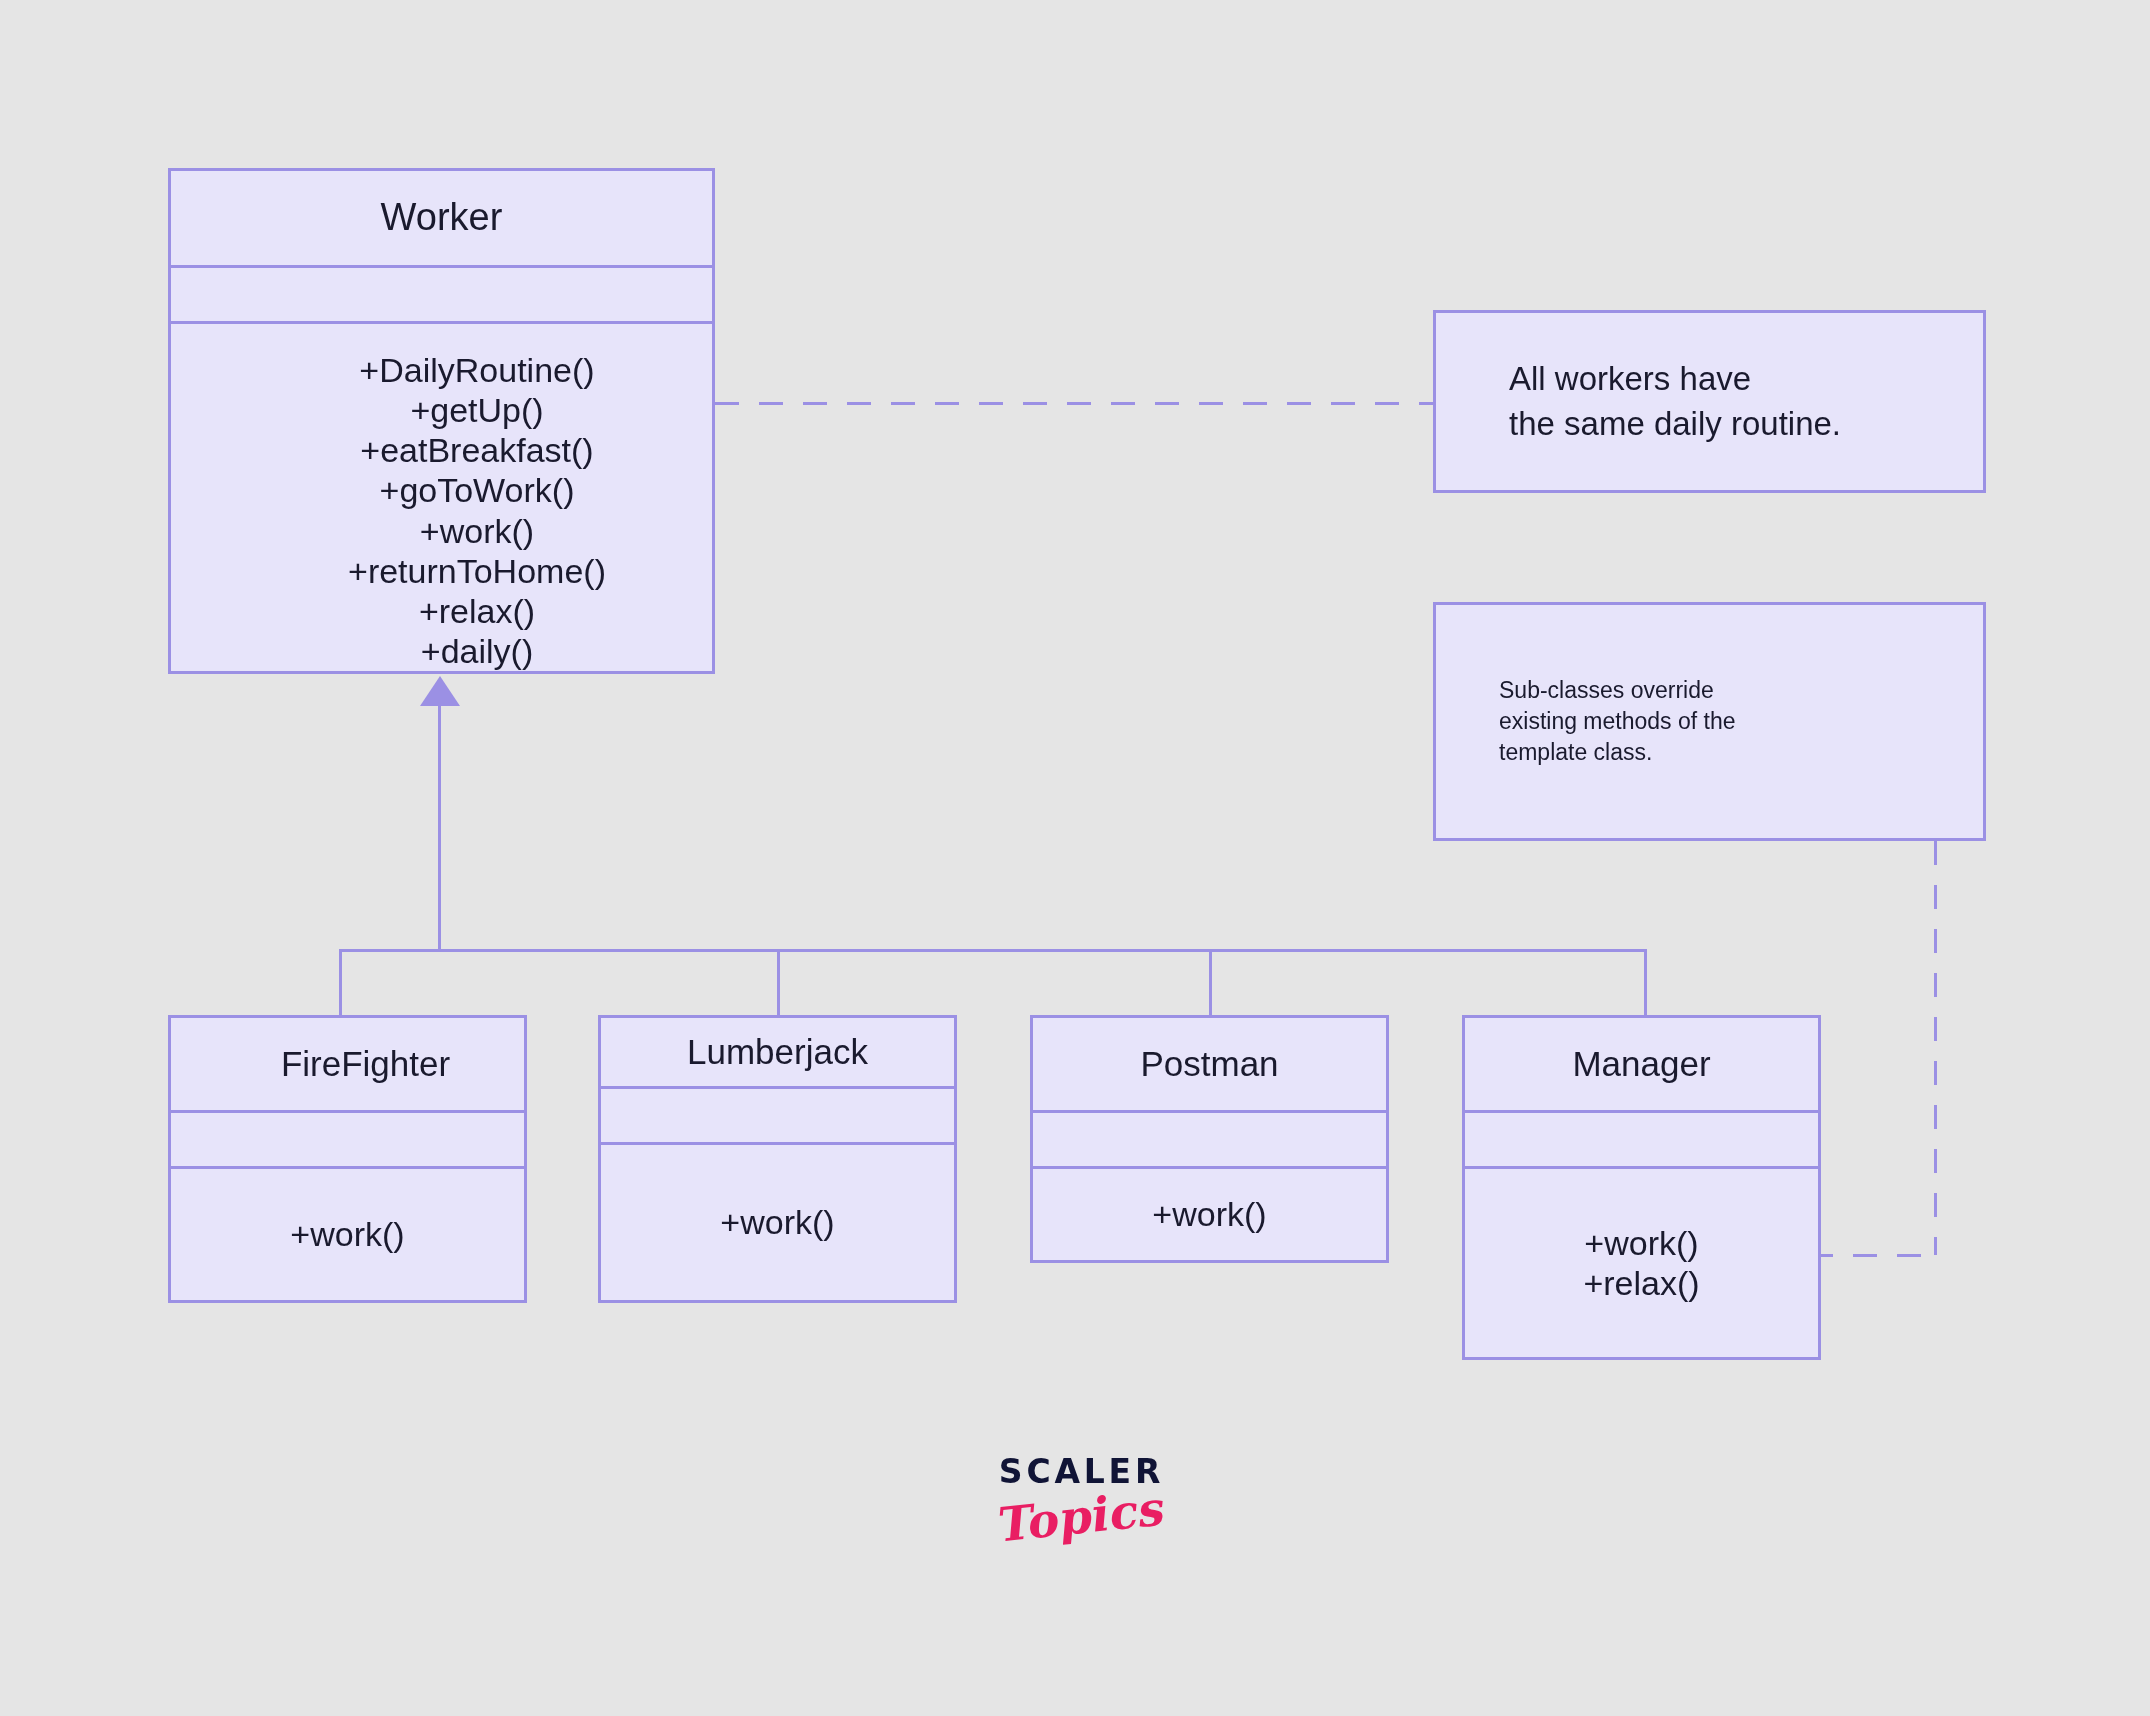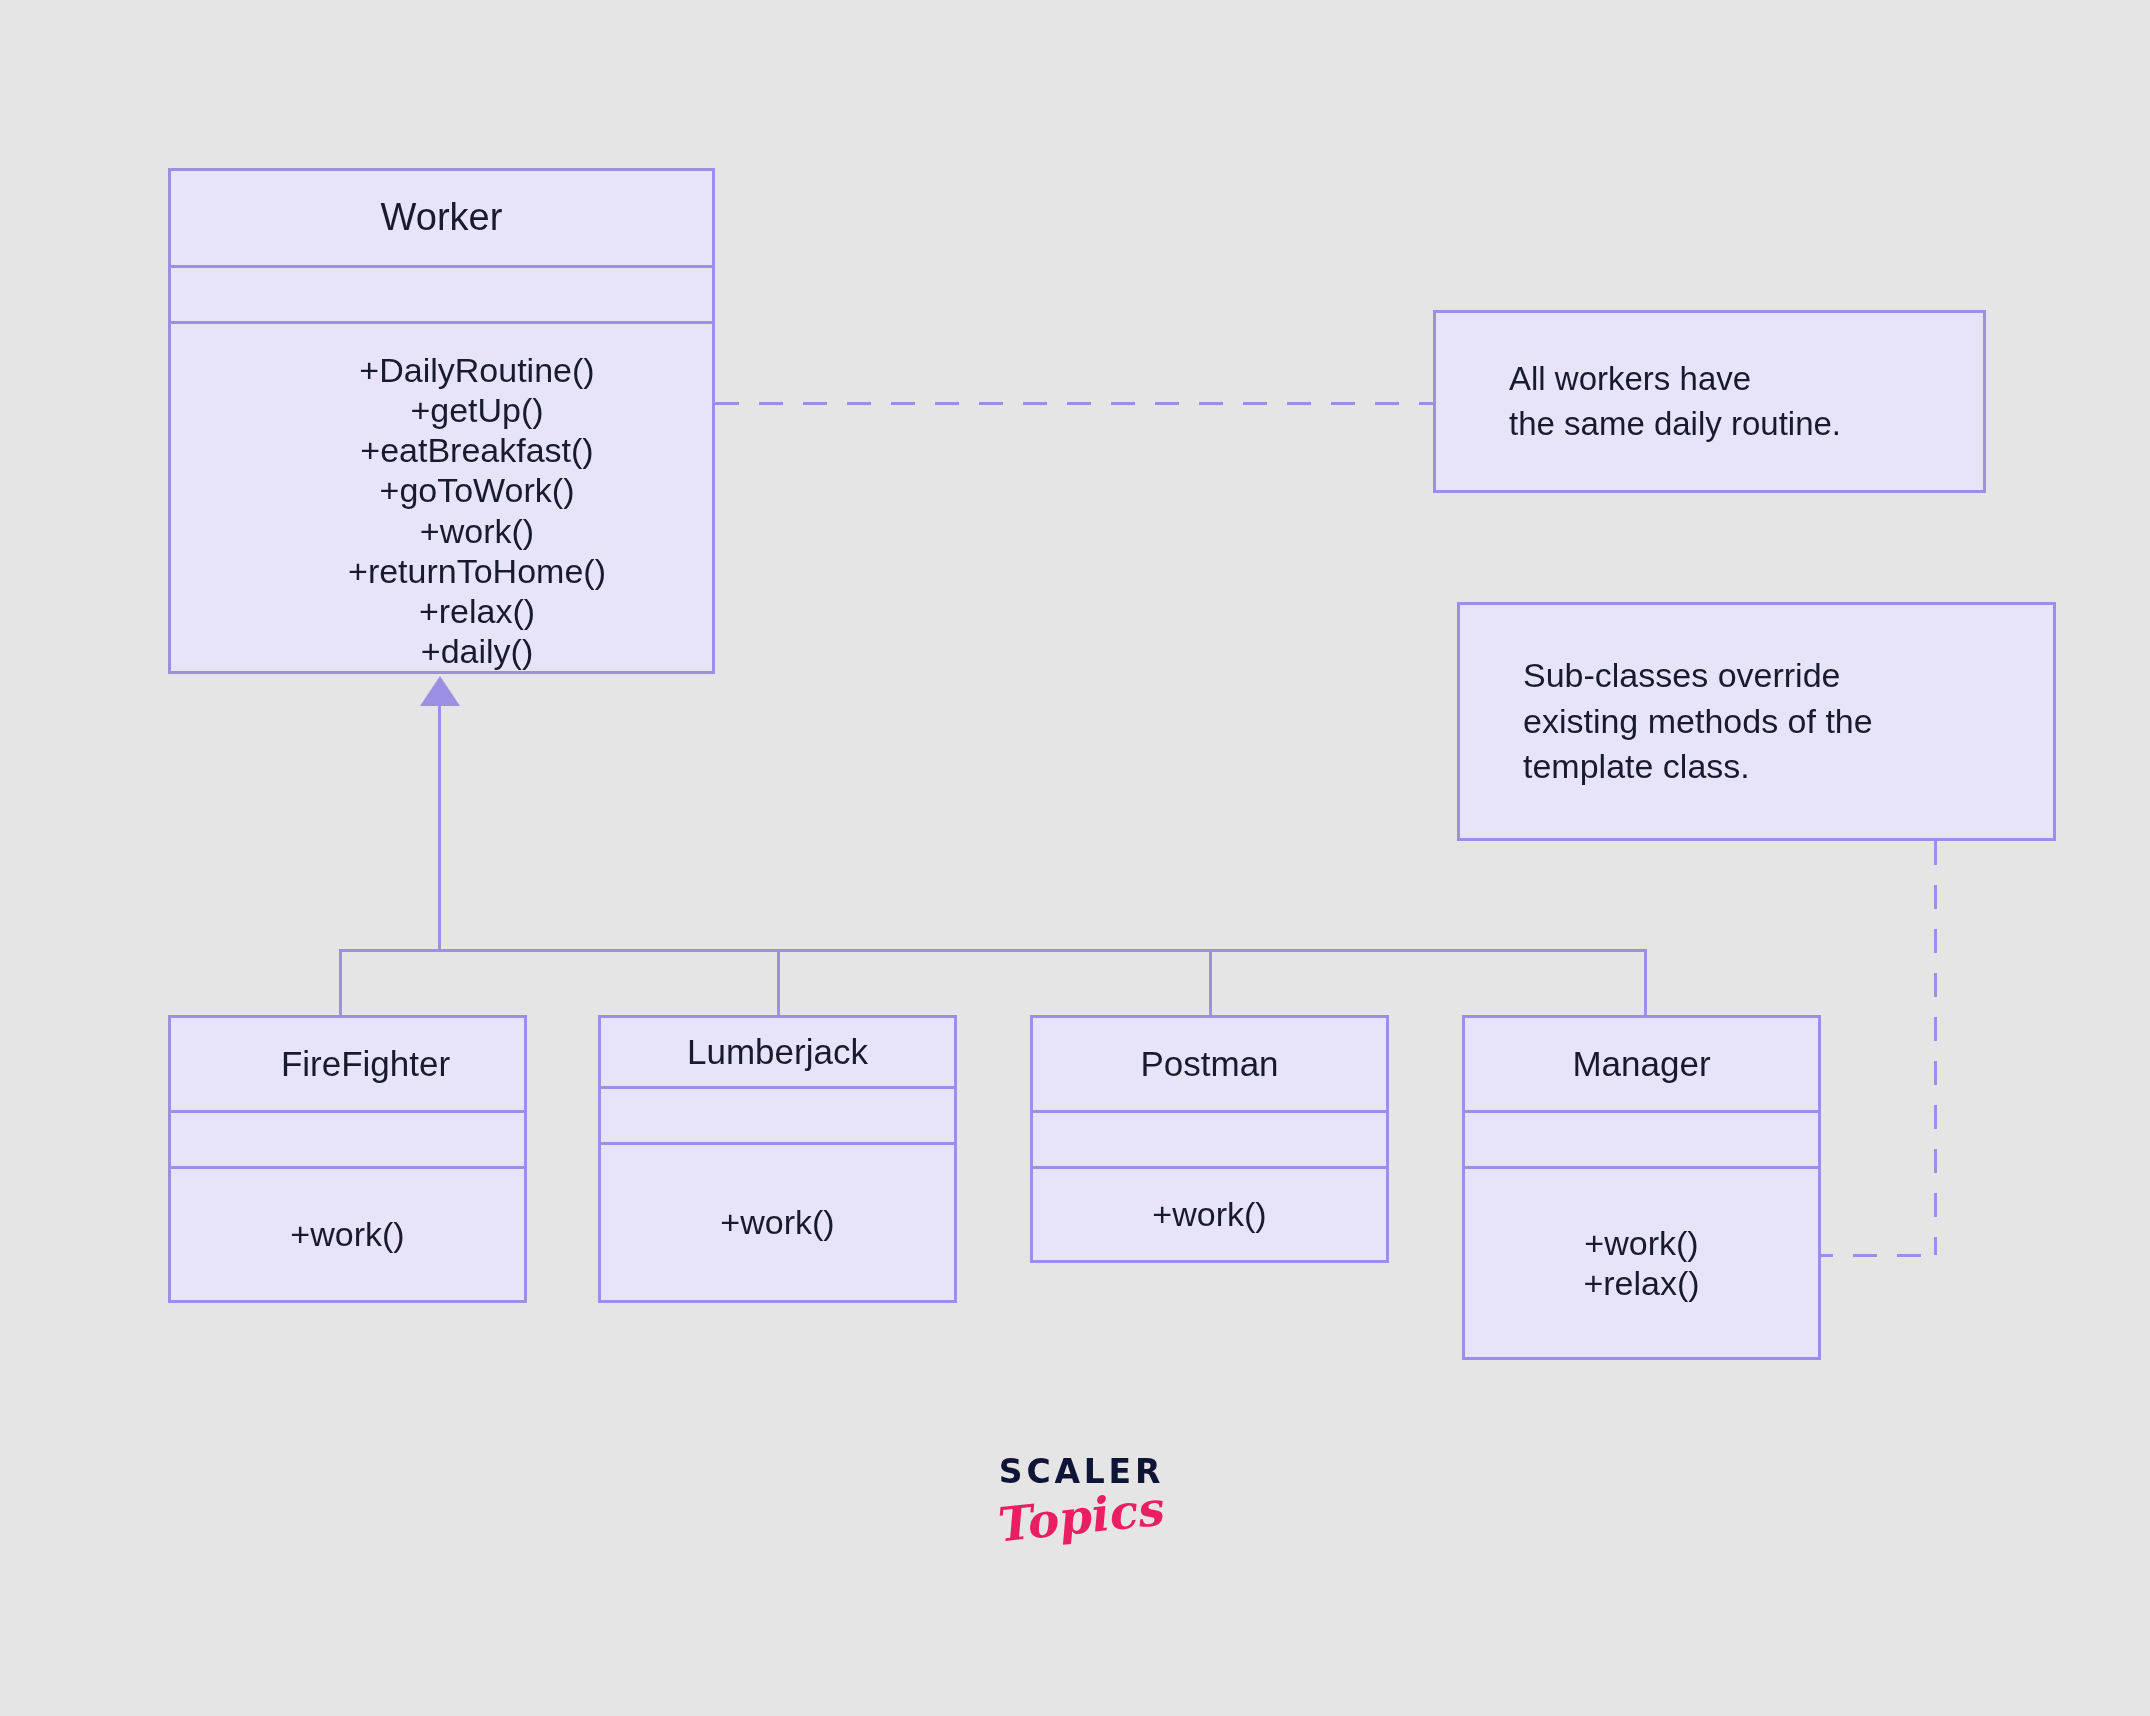--- a/index.html
+++ b/index.html
@@ -154,21 +154,21 @@
       <div class="method-line">+relax()</div>
       <div class="method-line">+daily()</div>
     </div>
   </div>
 
   <div class="uml-note" style="left:1433px; top:310px; width:553px; height:183px; padding-left:73px; font-size:33px;">
     <div class="note-line">All workers have</div>
     <div class="note-line">the same daily routine.</div>
   </div>
 
-  <div class="uml-note" style="left:1433px; top:602px; width:599px; height:239px; padding-left:63px; font-size:34px;margin-left:24px;">
+  <div class="uml-note" style="left:1433px; top:602px; width:553px; height:239px; padding-left:63px; font-size:23px;">
     <div class="note-line">Sub-classes override</div>
     <div class="note-line">existing methods of the</div>
     <div class="note-line">template class.</div>
   </div>
 
   <div class="dash-h" style="left:715px; top:402px; width:718px;"></div>
 
   <div class="dash-v" style="left:1934px; top:841px; height:414px;"></div>
   <div class="dash-h" style="left:1809px; top:1254px; width:127px;"></div>
 

